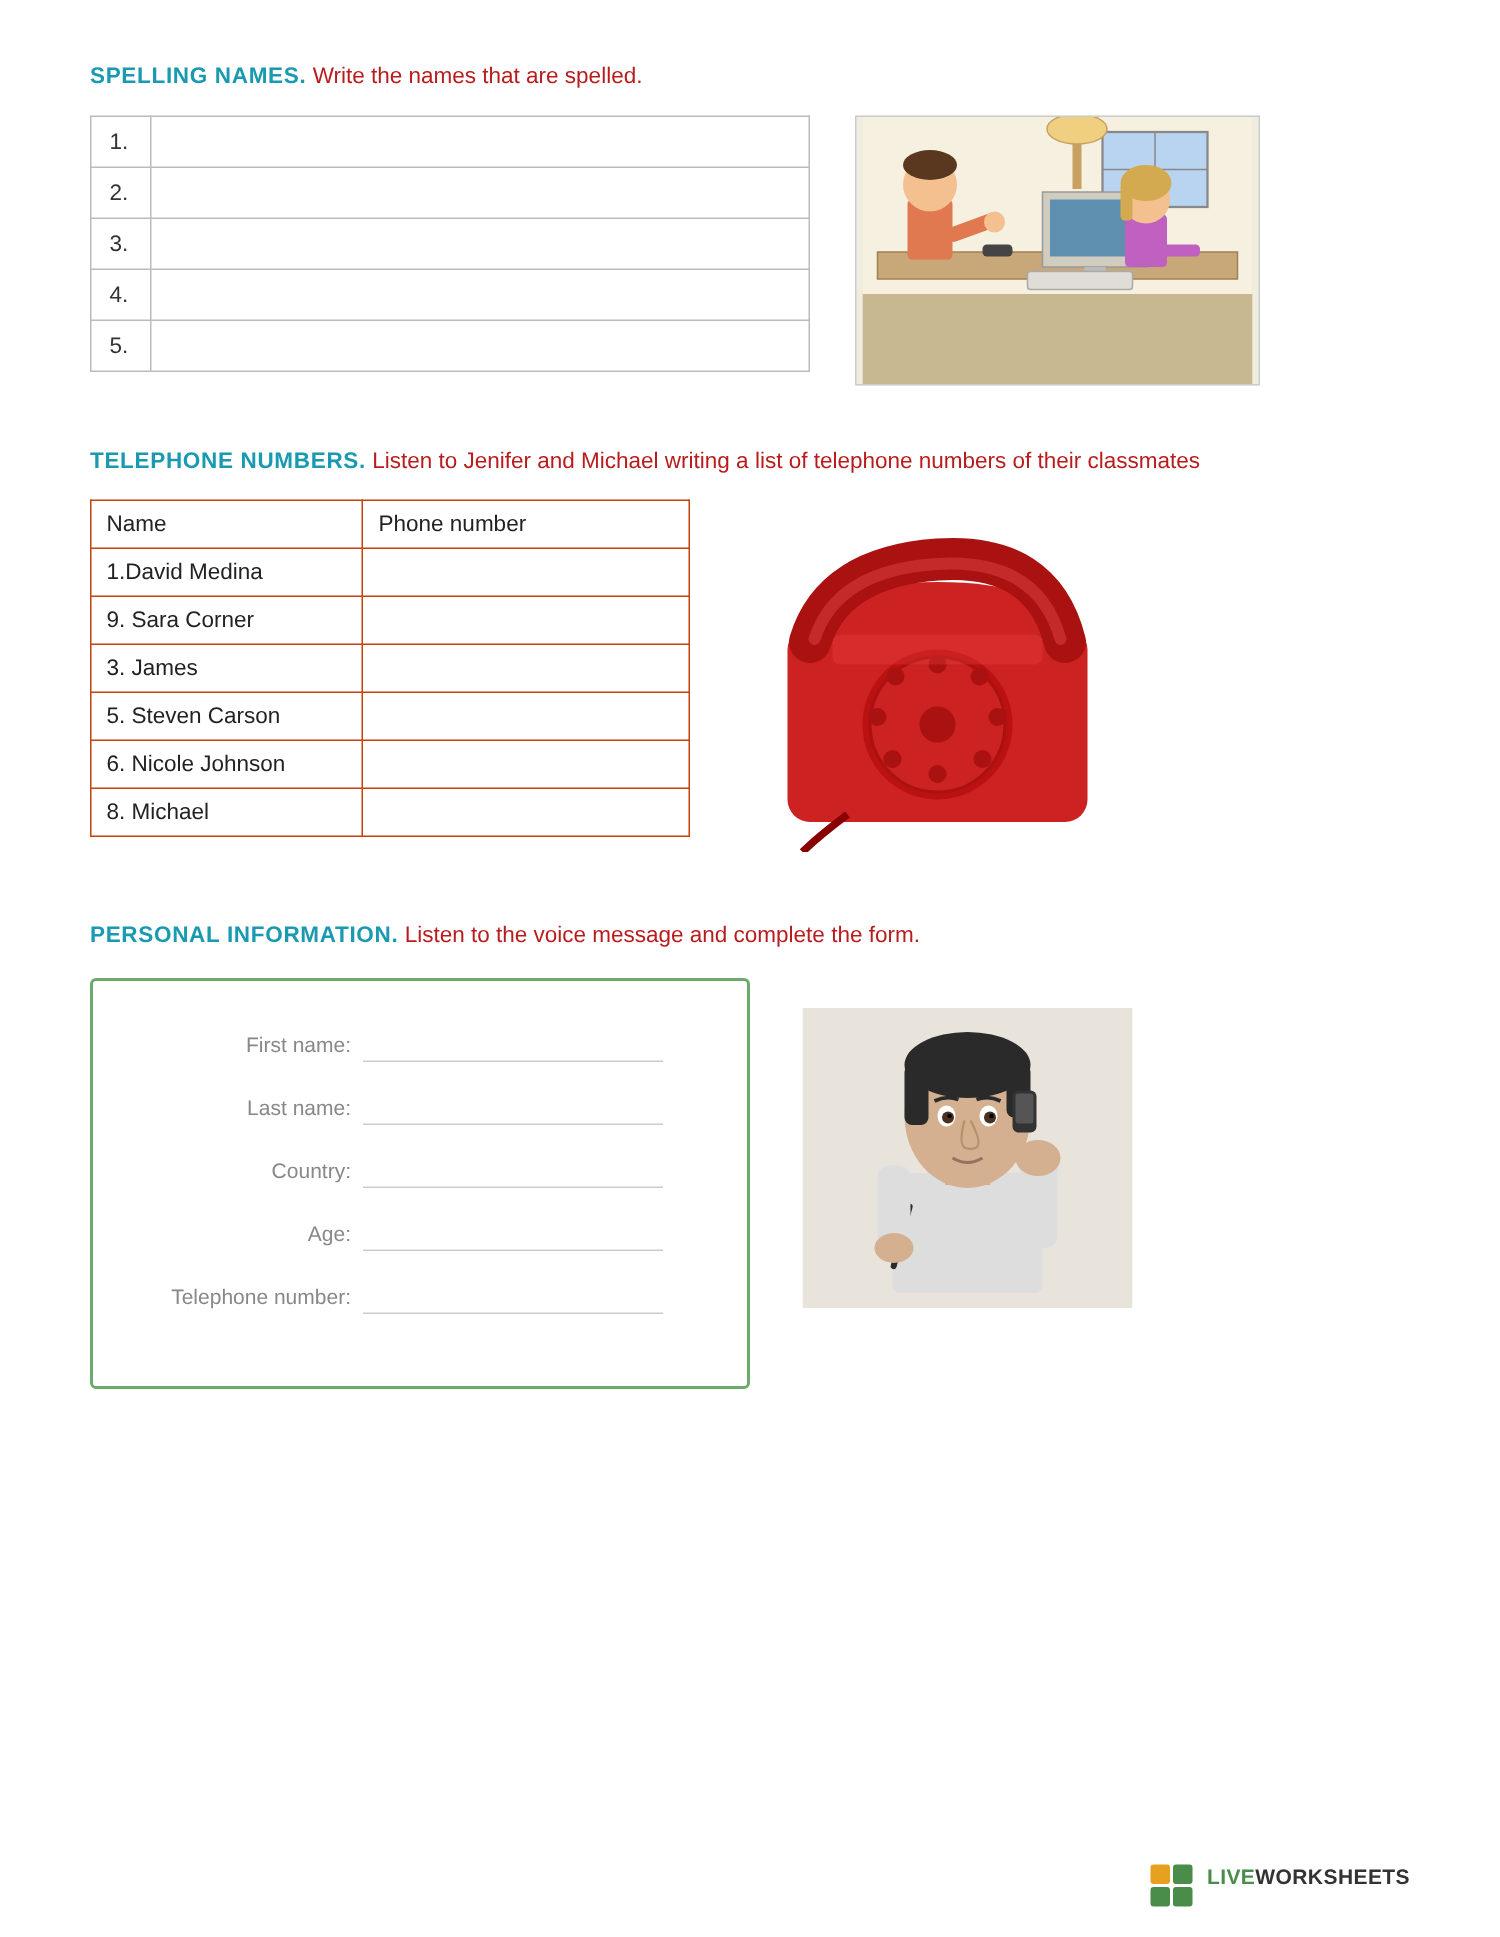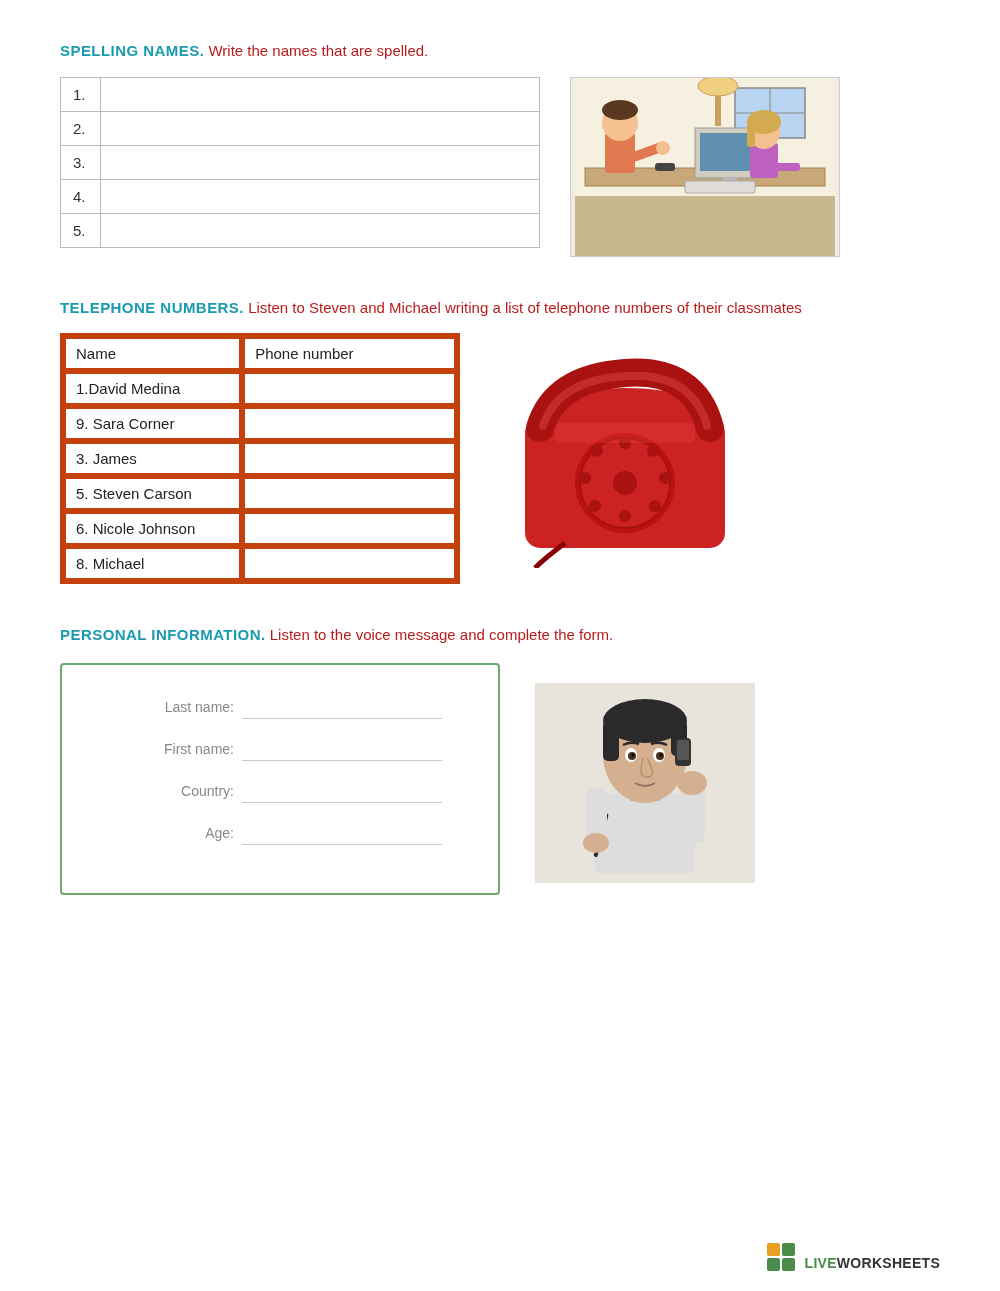--- a/index.html
+++ b/index.html
@@ -51,21 +51,21 @@
     }
 
     
     .telephone-row { display: flex; gap: 30px; align-items: flex-start; }
     .phone-table {
       border-collapse: collapse;
       width: 400px;
       flex-shrink: 0;
     }
     .phone-table th, .phone-table td {
-      border: 6px solid #c2410c;
+      border: 1px solid #c2410c;
       padding: 6px 10px;
       height: 32px;
     }
     .phone-table th {
       background: #fff;
       font-weight: normal;
       text-align: left;
     }
     .phone-table .name-col { width: 180px; }
     .phone-table .phone-col { width: 216px; }
@@ -129,21 +129,21 @@
     .footer {
       position: absolute;
       bottom: 20px;
       right: 60px;
       display: flex;
       align-items: center;
       gap: 8px;
     }
     .lw-logo {
       display: flex;
-      align-items: flex-end;
+      align-items: flex-start;
       gap: 10px;
     }
     .lw-blocks {
       display: grid;
       grid-template-columns: 1fr 1fr;
       gap: 2px;
       width: 28px;
       height: 28px;
     }
     .lw-block-1 { background: #e8a020; border-radius: 2px; }
@@ -233,21 +233,21 @@
 
         <rect x="0" y="118" width="260" height="60" fill="#c8b890"></rect>
       </svg>
     </div>
   </div>
 </div>
 
 <div class="section">
   <div class="section-header">
     <span class="section-title">TELEPHONE NUMBERS.</span>
-    <span class="section-instructions"> Listen to Steven and Michael writing a list of telephone numbers of their classmates</span>
+    <span class="section-instructions"> Listen to Jenifer and Michael writing a list of telephone numbers of their classmates</span>
   </div>
   <div class="telephone-row">
     <table class="phone-table">
       <thead>
         <tr>
           <th class="name-col">Name</th>
           <th class="phone-col">Phone number</th>
         </tr>
       </thead>
       <tbody>
@@ -312,35 +312,39 @@
 </div>
 
 <div class="section">
   <div class="section-header">
     <span class="section-title">PERSONAL INFORMATION.</span>
     <span class="section-instructions"> Listen to the voice message and complete the form.</span>
   </div>
   <div class="personal-row">
     <div class="personal-form-card">
       <div class="form-field">
-        <label class="form-label">Last name:</label>
+        <label class="form-label">First name:</label>
         <input type="text" class="form-input" style="">
       </div>
       <div class="form-field">
-        <label class="form-label">First name:</label>
+        <label class="form-label">Last name:</label>
         <input type="text" class="form-input" style="">
       </div>
       <div class="form-field">
         <label class="form-label">Country:</label>
         <input type="text" class="form-input" style="">
       </div>
       <div class="form-field">
         <label class="form-label">Age:</label>
         <input type="text" class="form-input" style="">
       </div>
+      <div class="form-field">
+        <label class="form-label">Telephone number:</label>
+        <input type="text" class="form-input" style="">
+      </div>
     </div>
 
     <div class="person-illustration">
       <svg width="220" height="200" viewBox="0 0 220 200" xmlns="http://www.w3.org/2000/svg">
 
         <rect width="220" height="200" fill="#e8e4dc"></rect>
 
         <rect x="60" y="110" width="100" height="80" fill="#ddd" rx="5"></rect>
 
         <rect x="95" y="88" width="30" height="30" fill="#d4b090"></rect>

